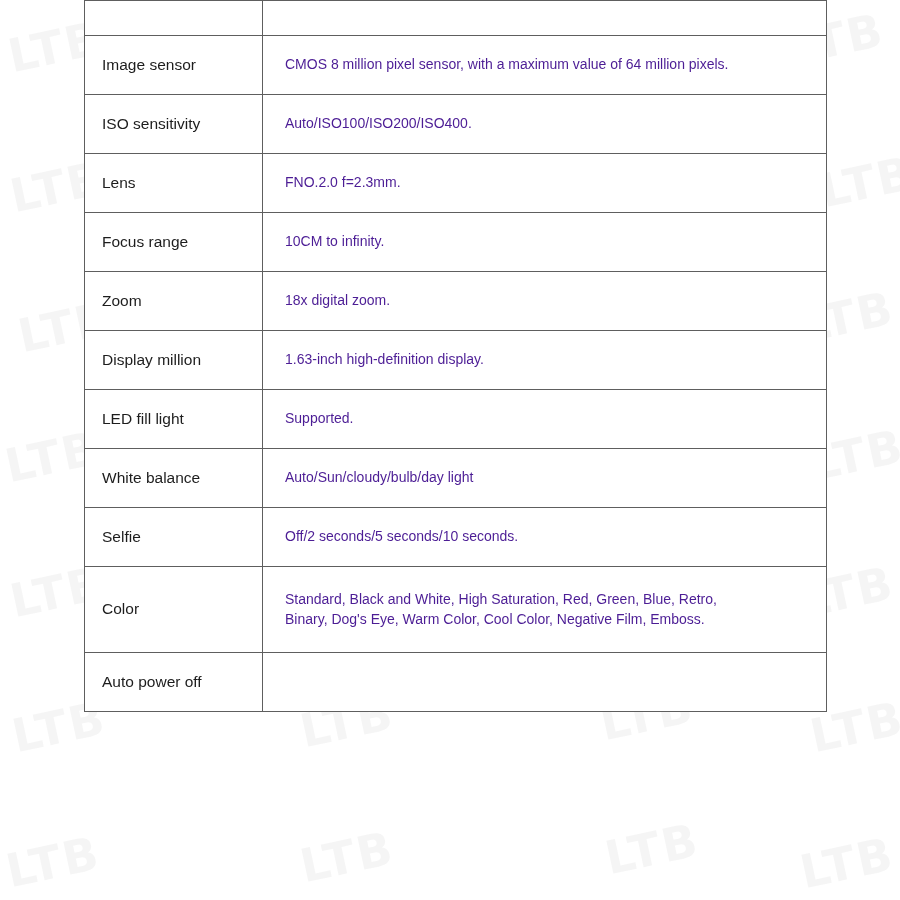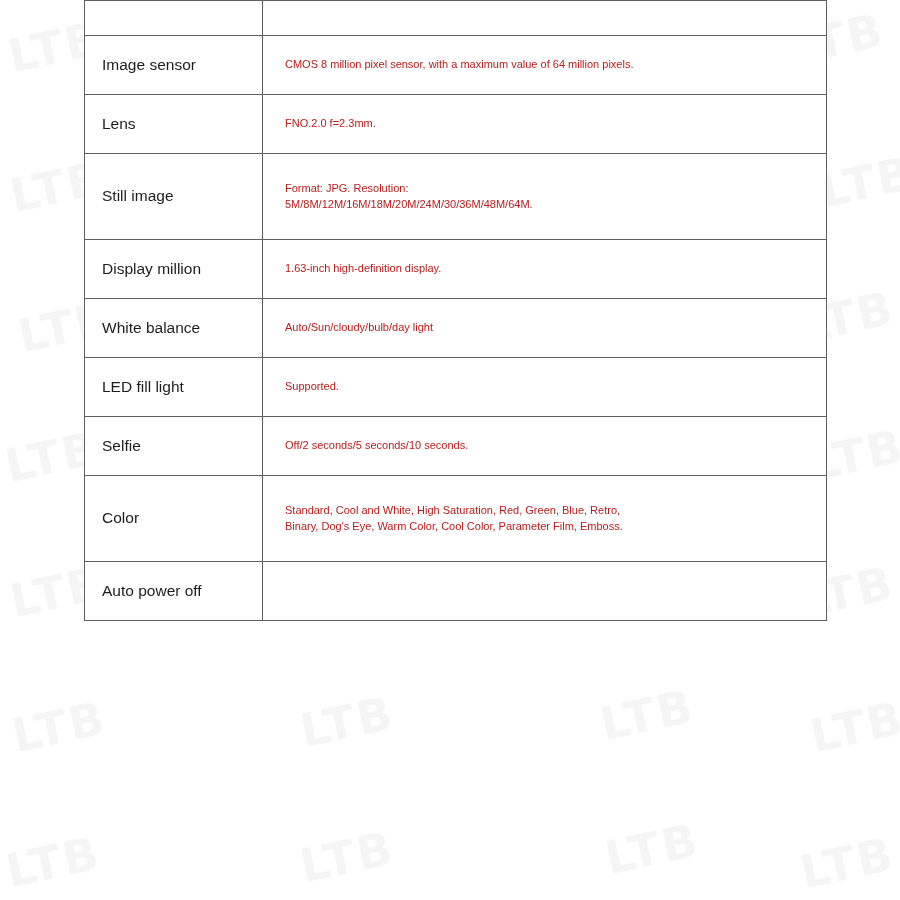--- a/index.html
+++ b/index.html
@@ -73,22 +73,22 @@
   thead th.h-param { padding-left: 22px; }
 
   td.item {
     padding: 9px 8px 9px 17px;
     font-size: 15.5px;
     color: #1d1d1d;
     line-height: 1.3;
   }
   td.param {
     padding: 9px 10px 9px 22px;
-    font-size: 11px;
-    color: #b91c1c;
+    font-size: 14px;
+    color: #4c1d95;
     line-height: 1.42;
   }
   td.param .ln { display: block; white-space: nowrap; }
 
   tr.r1 td { height: 40px; }
   tr.r2 td { height: 67px; }
 </style>
 </head>
 <body>
 
@@ -136,61 +136,72 @@
       </tr>
     </thead>
     <tbody id="spec-body">
         <tr class="r1">
           <td class="item">Image sensor</td>
           <td class="param">
             <span class="ln">CMOS 8 million pixel sensor, with a maximum value of 64 million pixels.</span>
           </td>
         </tr>
         <tr class="r1">
+          <td class="item">ISO sensitivity</td>
+          <td class="param">
+            <span class="ln">Auto/ISO100/ISO200/ISO400.</span>
+          </td>
+        </tr>
+        <tr class="r1">
           <td class="item">Lens</td>
           <td class="param">
             <span class="ln">FNO.2.0 f=2.3mm.</span>
           </td>
         </tr>
-        <tr class="r2">
-          <td class="item">Still image</td>
-          <td class="param">
-            <span class="ln">Format: JPG. Resolution:</span>
-            <span class="ln">5M/8M/12M/16M/18M/20M/24M/30/36M/48M/64M.</span>
+        <tr class="r1">
+          <td class="item">Focus range</td>
+          <td class="param">
+            <span class="ln">10CM to infinity.</span>
+          </td>
+        </tr>
+        <tr class="r1">
+          <td class="item">Zoom</td>
+          <td class="param">
+            <span class="ln">18x digital zoom.</span>
           </td>
         </tr>
         <tr class="r1">
           <td class="item">Display million</td>
           <td class="param">
             <span class="ln">1.63-inch high-definition display.</span>
           </td>
         </tr>
         <tr class="r1">
+          <td class="item">LED fill light</td>
+          <td class="param">
+            <span class="ln">Supported.</span>
+          </td>
+        </tr>
+        <tr class="r1">
           <td class="item">White balance</td>
           <td class="param">
             <span class="ln">Auto/Sun/cloudy/bulb/day light</span>
-          </td>
-        </tr>
-        <tr class="r1">
-          <td class="item">LED fill light</td>
-          <td class="param">
-            <span class="ln">Supported.</span>
           </td>
         </tr>
         <tr class="r1">
           <td class="item">Selfie</td>
           <td class="param">
             <span class="ln">Off/2 seconds/5 seconds/10 seconds.</span>
           </td>
         </tr>
         <tr class="r2">
           <td class="item">Color</td>
           <td class="param">
-            <span class="ln">Standard, Cool and White, High Saturation, Red, Green, Blue, Retro,</span>
-            <span class="ln">Binary, Dog's Eye, Warm Color, Cool Color, Parameter Film, Emboss.</span>
+            <span class="ln">Standard, Black and White, High Saturation, Red, Green, Blue, Retro,</span>
+            <span class="ln">Binary, Dog's Eye, Warm Color, Cool Color, Negative Film, Emboss.</span>
           </td>
         </tr>
         <tr class="r1">
           <td class="item">Auto power off</td>
           <td class="param"></td>
         </tr>
       </tbody>
   </table>
 </div>
 

